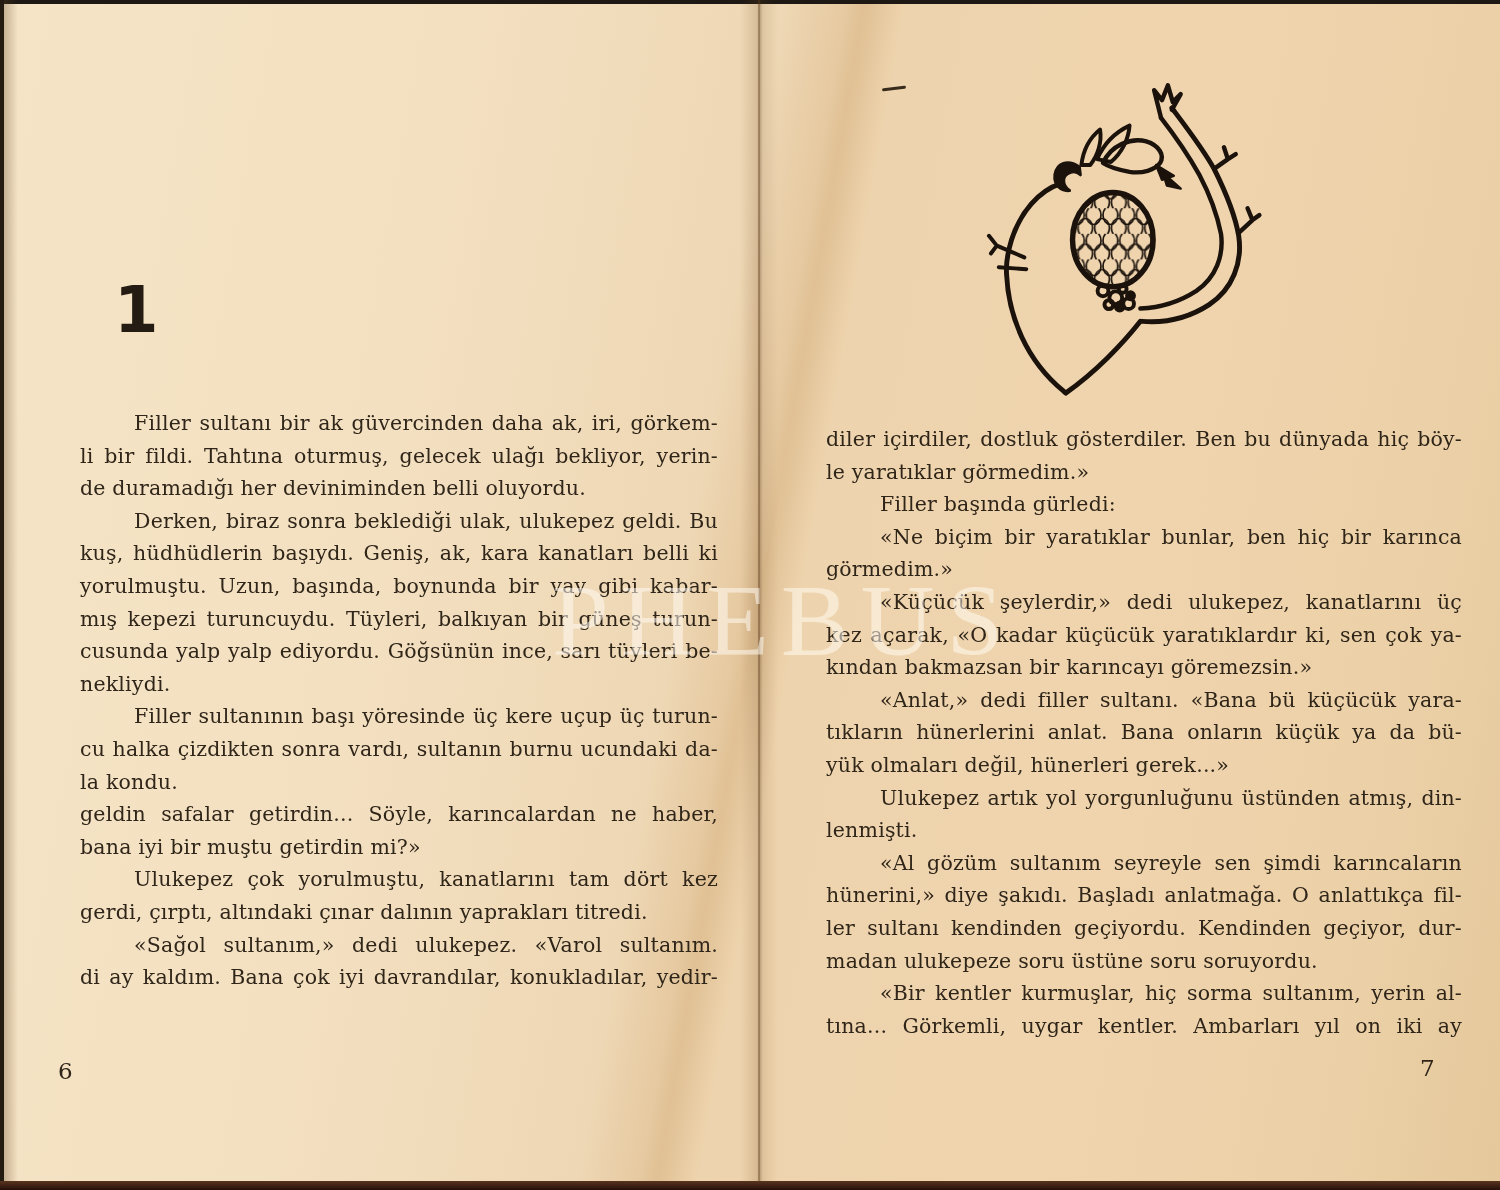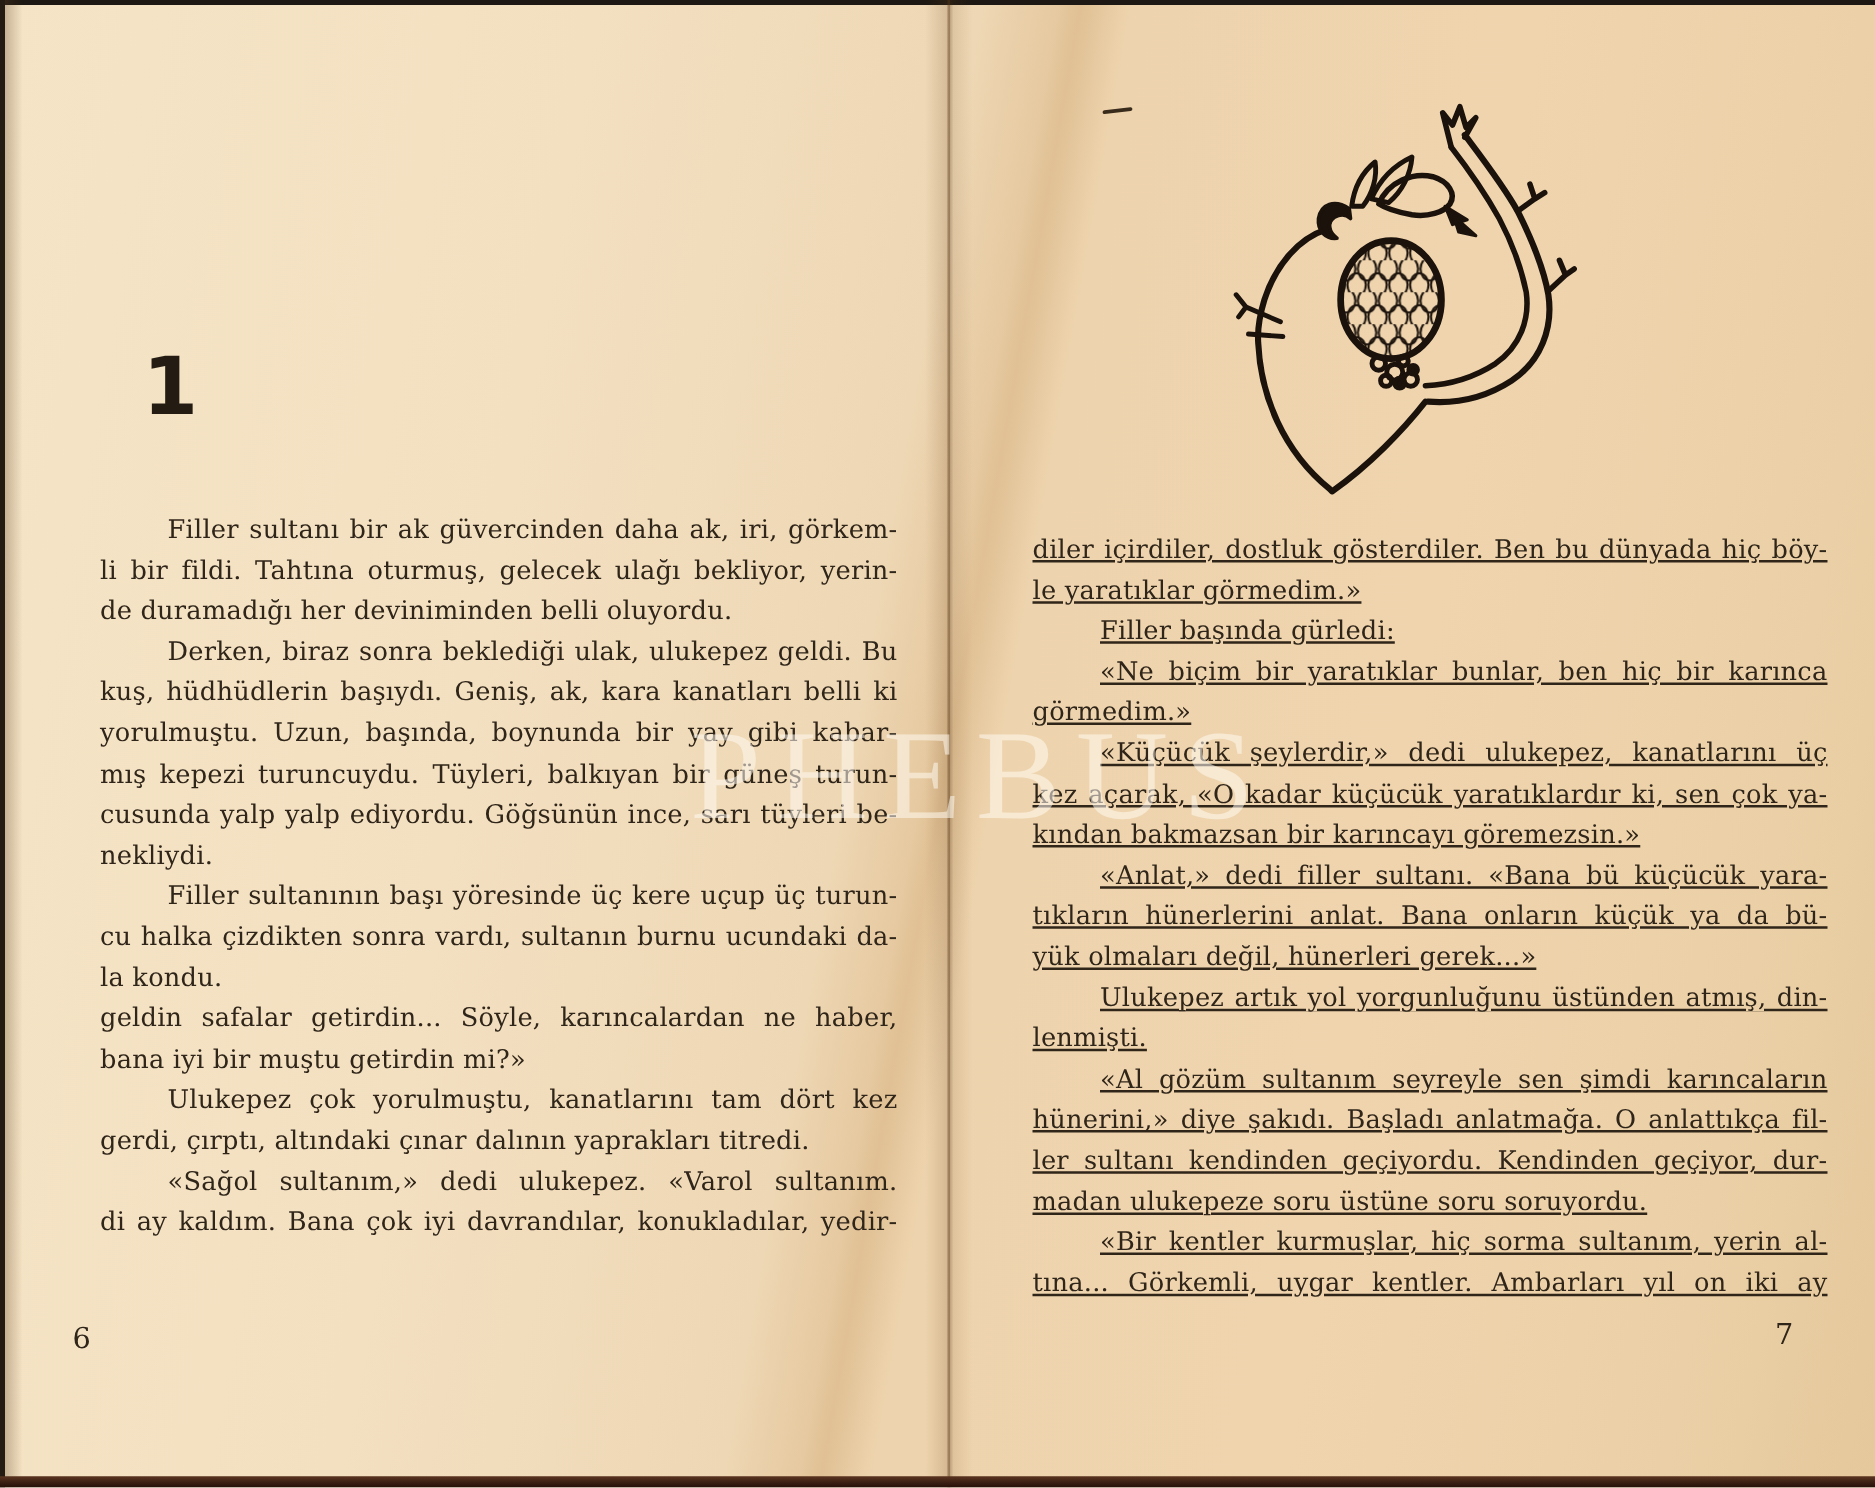--- a/index.html
+++ b/index.html
@@ -26,21 +26,21 @@
   .gutter-line{position:absolute;left:758px;top:0;width:2px;height:100%;
     background:rgba(95,60,25,.35);}
 
   .chapter-number{
     position:absolute;left:114px;top:278px;
     font-family:"DejaVu Sans","Liberation Sans",sans-serif;
     font-weight:700;font-size:64px;line-height:1;color:#241c12;
   }
   .text-block{position:absolute;font-size:20.5px;line-height:32.6px;}
   #left-text{left:62px;top:407px;width:638px;margin-left:18px;}
-  #right-text{left:826px;top:423px;width:636px;text-decoration:underline;}
+  #right-text{left:826px;top:423px;width:636px;}
   .text-line{
     text-align:justify;text-align-last:justify;
     height:32.6px;overflow:visible;white-space:normal;
     letter-spacing:.2px;
   }
   .text-line.indent{text-indent:54px;}
   .text-line.para-end{text-align-last:left;}
   .page-number{position:absolute;font-size:23px;color:#2f2519;}
   #page-number-left{left:58px;top:1058px;}
   #page-number-right{left:1420px;top:1055px;}

